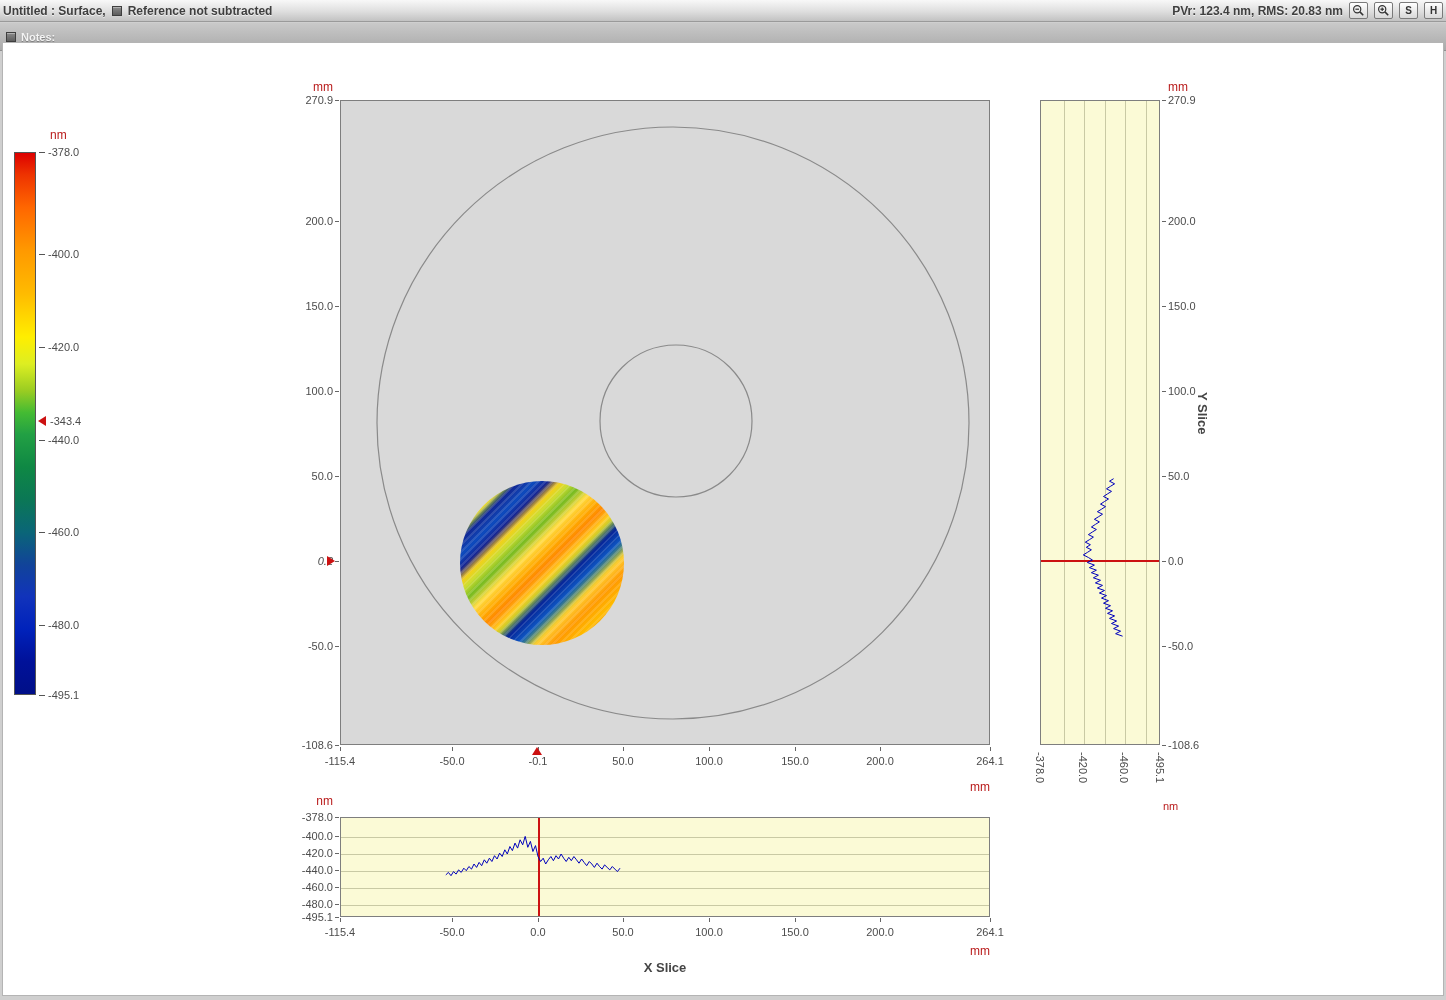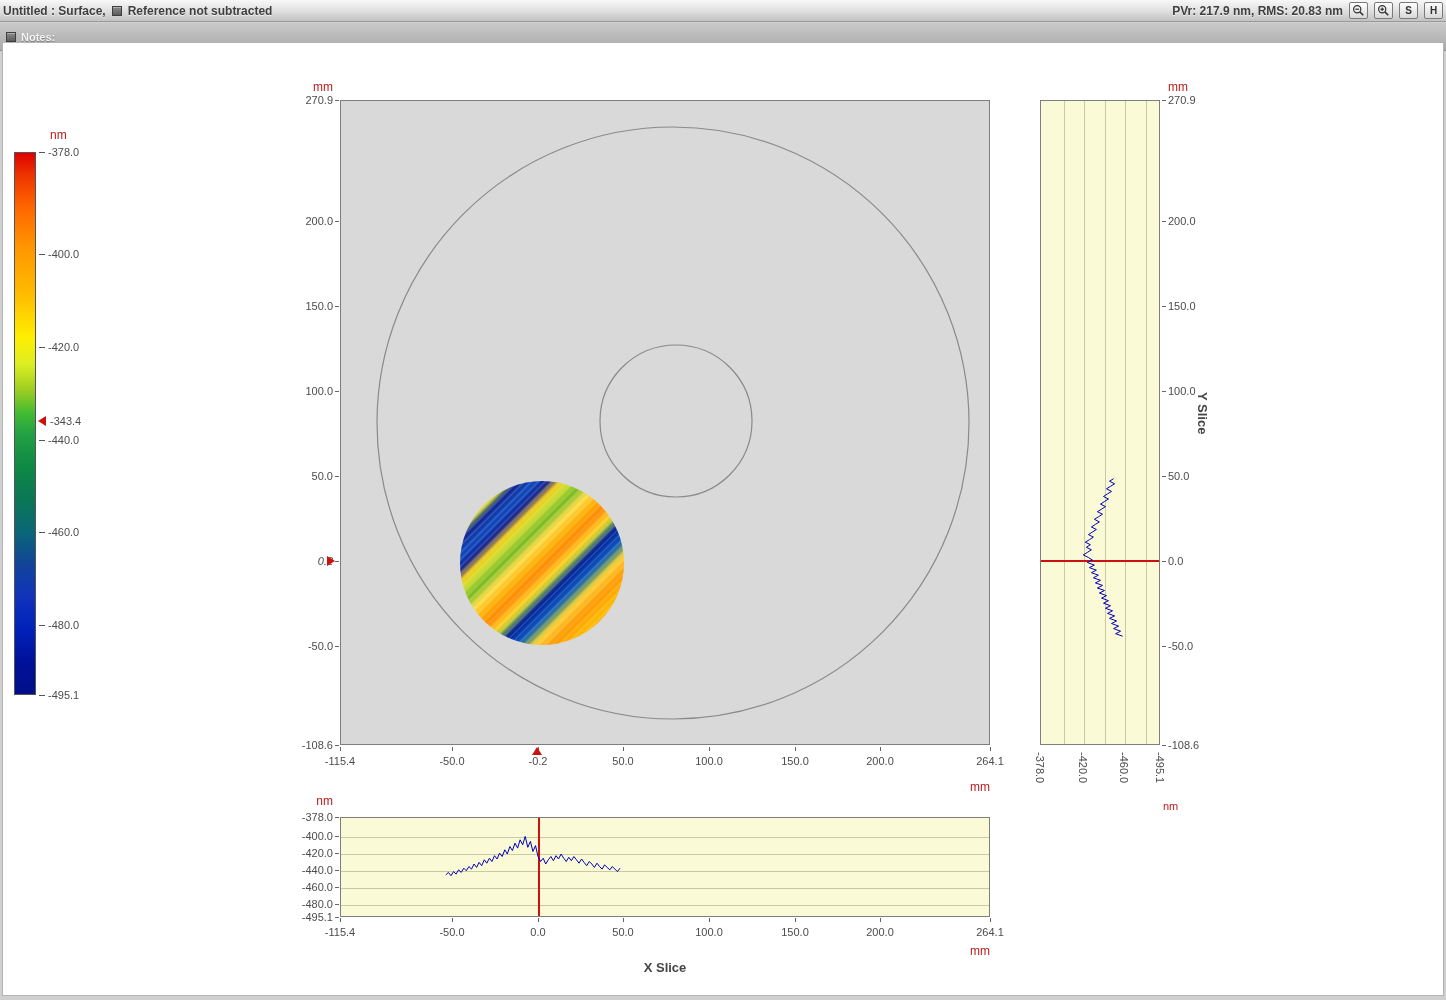--- a/index.html
+++ b/index.html
@@ -80,21 +80,21 @@
 
 <div class="app">
 
   <div class="titlebar">
     <span class="tb-left">
       <span class="tb-text">Untitled : Surface,</span>
       <span class="mini-icon"></span>
       <span class="tb-text">Reference not subtracted</span>
     </span>
     <span class="tb-right">
-      <span class="tb-text">PVr: 217.9 nm, RMS: 20.83 nm</span>
+      <span class="tb-text">PVr: 123.4 nm, RMS: 20.83 nm</span>
       <button class="tb-btn">
         <svg width="13" height="13" viewBox="0 0 13 13">
           <circle cx="5.2" cy="5.2" r="3.6" fill="none" stroke="#333" stroke-width="1.2"></circle>
           <line x1="7.9" y1="7.9" x2="11.2" y2="11.2" stroke="#333" stroke-width="1.6"></line>
           <line x1="3.4" y1="5.2" x2="7" y2="5.2" stroke="#333" stroke-width="1.2"></line>
         </svg>
       </button>
       <button class="tb-btn">
         <svg width="13" height="13" viewBox="0 0 13 13">
           <circle cx="5.2" cy="5.2" r="3.6" fill="none" stroke="#333" stroke-width="1.2"></circle>
@@ -140,21 +140,21 @@
   <div class="tick yt" style="left:283px; top:221px;">200.0</div>
   <div class="tick yt" style="left:283px; top:306px;">150.0</div>
   <div class="tick yt" style="left:283px; top:391px;">100.0</div>
   <div class="tick yt" style="left:283px; top:476px;">50.0</div>
   <div class="tick yt" style="left:283px; top:561px;font-style:italic;">0.2</div>
   <div class="tick yt" style="left:283px; top:646px;">-50.0</div>
   <div class="tick yt" style="left:283px; top:745px;">-108.6</div>
 
   <div class="tick xt" style="left:340px; top:755px;">-115.4</div>
   <div class="tick xt" style="left:452px; top:755px;">-50.0</div>
-  <div class="tick xt" style="left:538px; top:755px;">-0.2</div>
+  <div class="tick xt" style="left:538px; top:755px;">-0.1</div>
   <div class="tick xt" style="left:623px; top:755px;">50.0</div>
   <div class="tick xt" style="left:709px; top:755px;">100.0</div>
   <div class="tick xt" style="left:795px; top:755px;">150.0</div>
   <div class="tick xt" style="left:880px; top:755px;">200.0</div>
   <div class="tick xt" style="left:990px; top:755px;">264.1</div>
   <div class="unit" style="left:940px; top:780px; width:50px; text-align:right;">mm</div>
 
   <div class="marker" id="y-slice-marker"></div>
   <div class="marker" id="x-slice-marker"></div>
 

